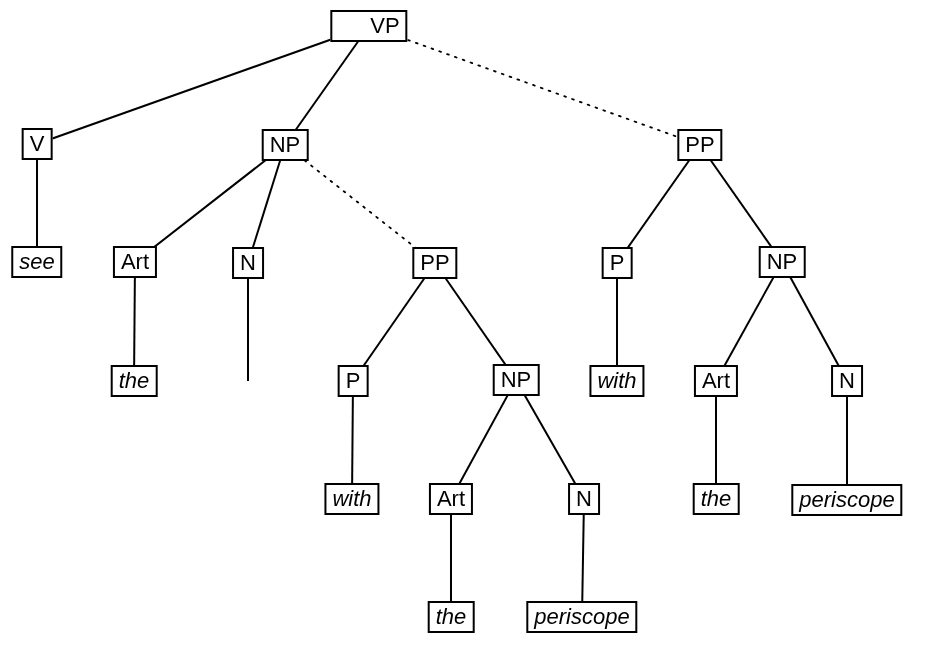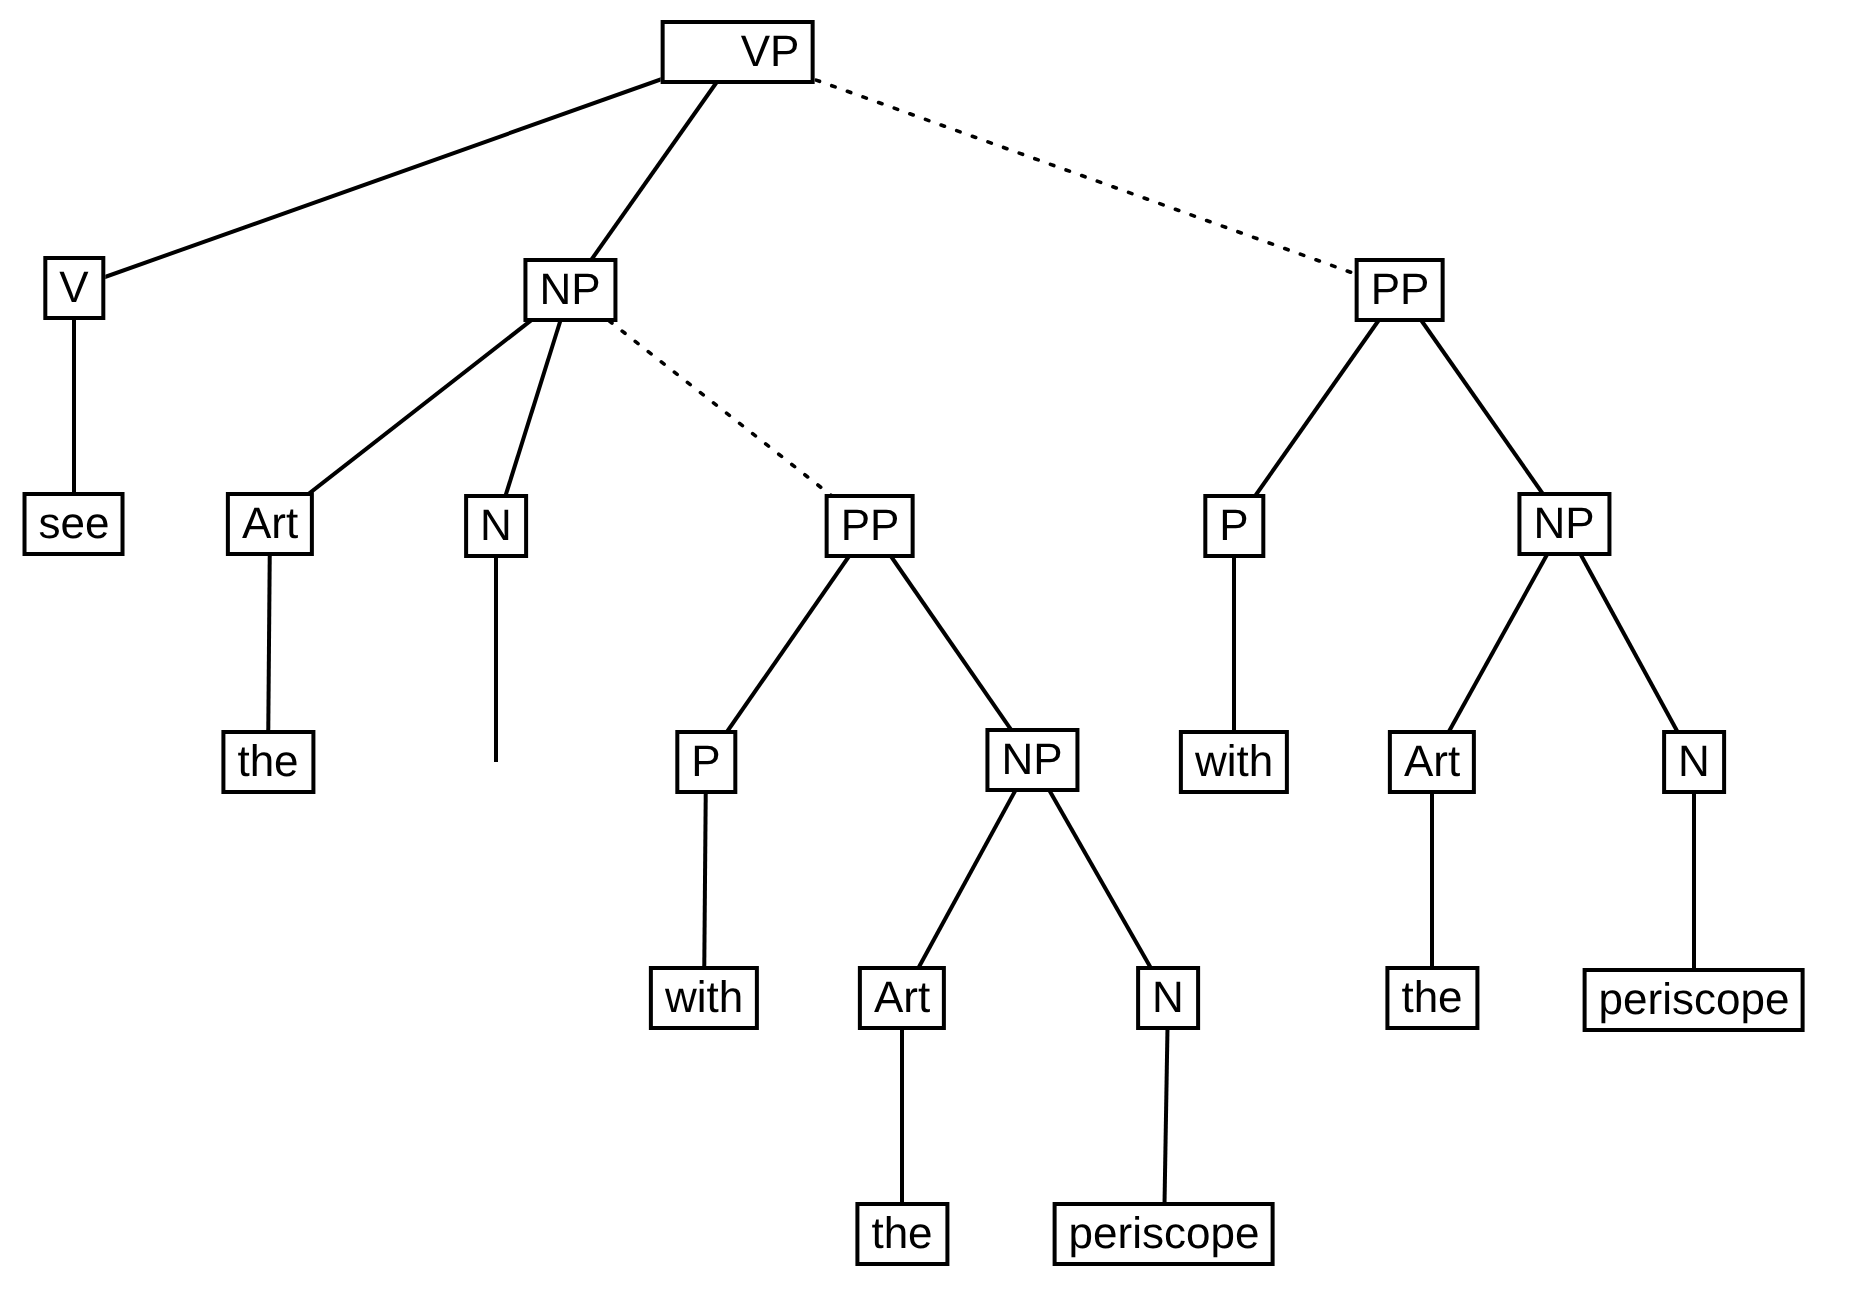--- a/index.html
+++ b/index.html
@@ -38,20 +38,21 @@
     background: #ffffff;
     border: 2px solid #000000;
     padding: 1px 6px 2px 6px;
     font-size: 22px;
     line-height: 25px;
     color: #000000;
     white-space: nowrap;
     text-align: center;
   }
   .node.leaf {
+    font-style: italic;
   }
 </style>
 </head>
 <body>
 
 <div id="stage">
   <svg id="edge-layer" width="927" height="646" viewBox="0 0 927 646">
       <line x1="369" y1="26" x2="37" y2="144" class="solid"></line>
       <line x1="369" y1="26" x2="285" y2="145" class="solid"></line>
       <line x1="369" y1="26" x2="700" y2="145" class="dotted"></line>

